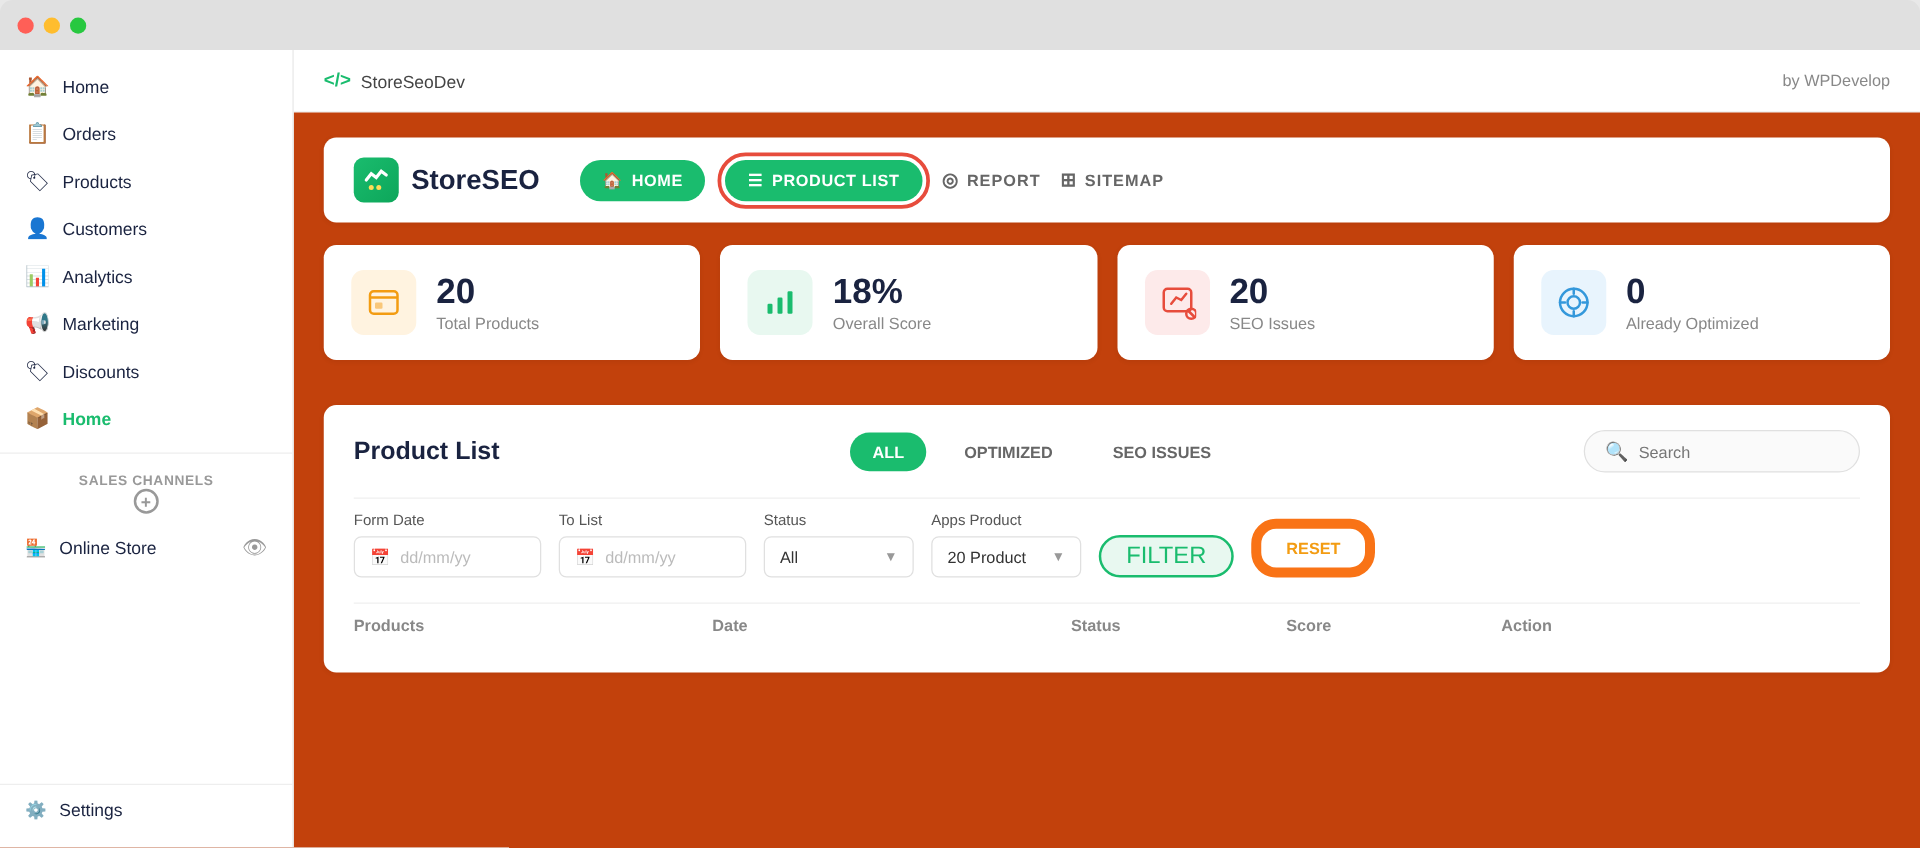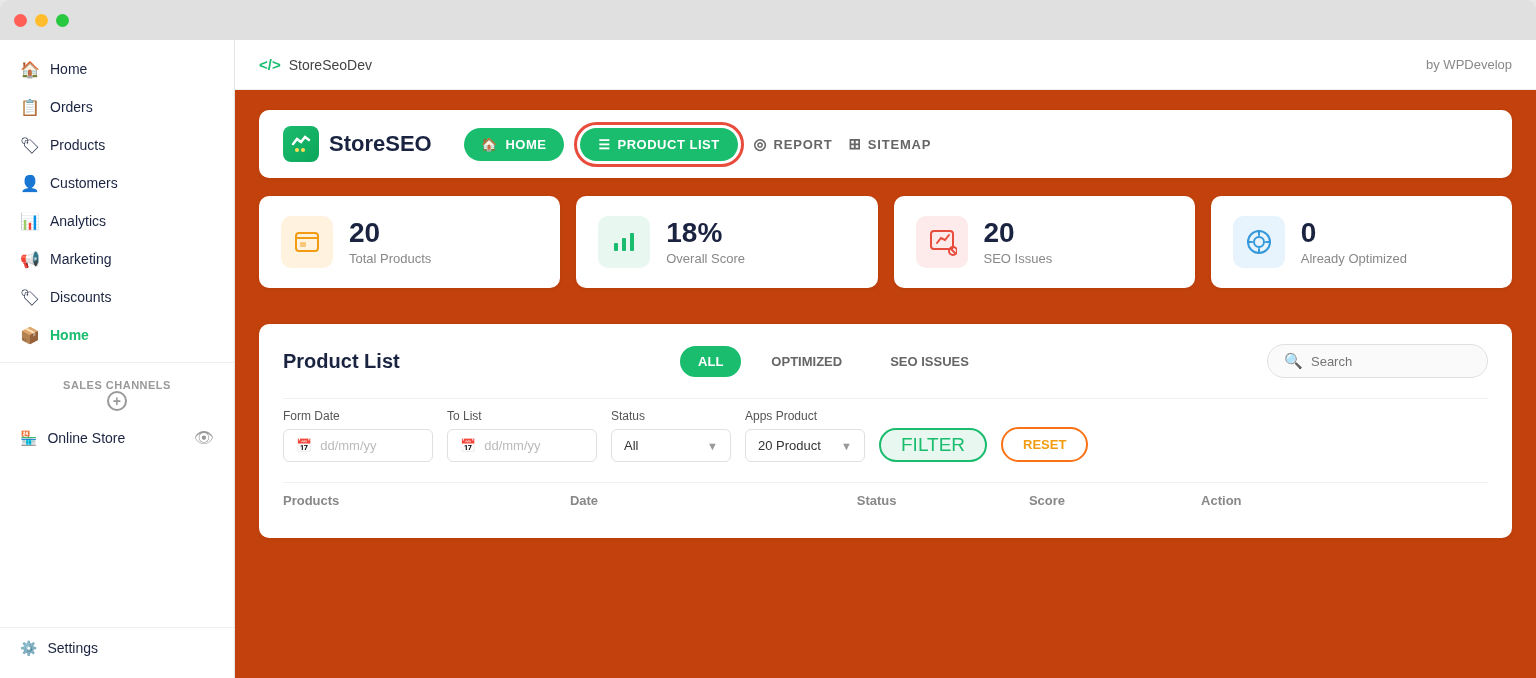--- a/index.html
+++ b/index.html
@@ -282,21 +282,21 @@
       padding: 4px 20px;
       border: 2px solid #1abc6e;
       border-radius: 20px;
       background: #e8f8f0;
       color: #1abc6e;
       font-size: 19px; font-weight: 400;
       cursor: pointer;
     }
     .btn-reset {
       padding: 8px 20px;
-      border: 2px solid #f97316;
+      border: 8px solid #f97316;
       border-radius: 20px;
       background: #fff;
       color: #f39c12;
       font-size: 13px; font-weight: 700;
       cursor: pointer;
     }
 
     
     .table-header {
       display: grid;

